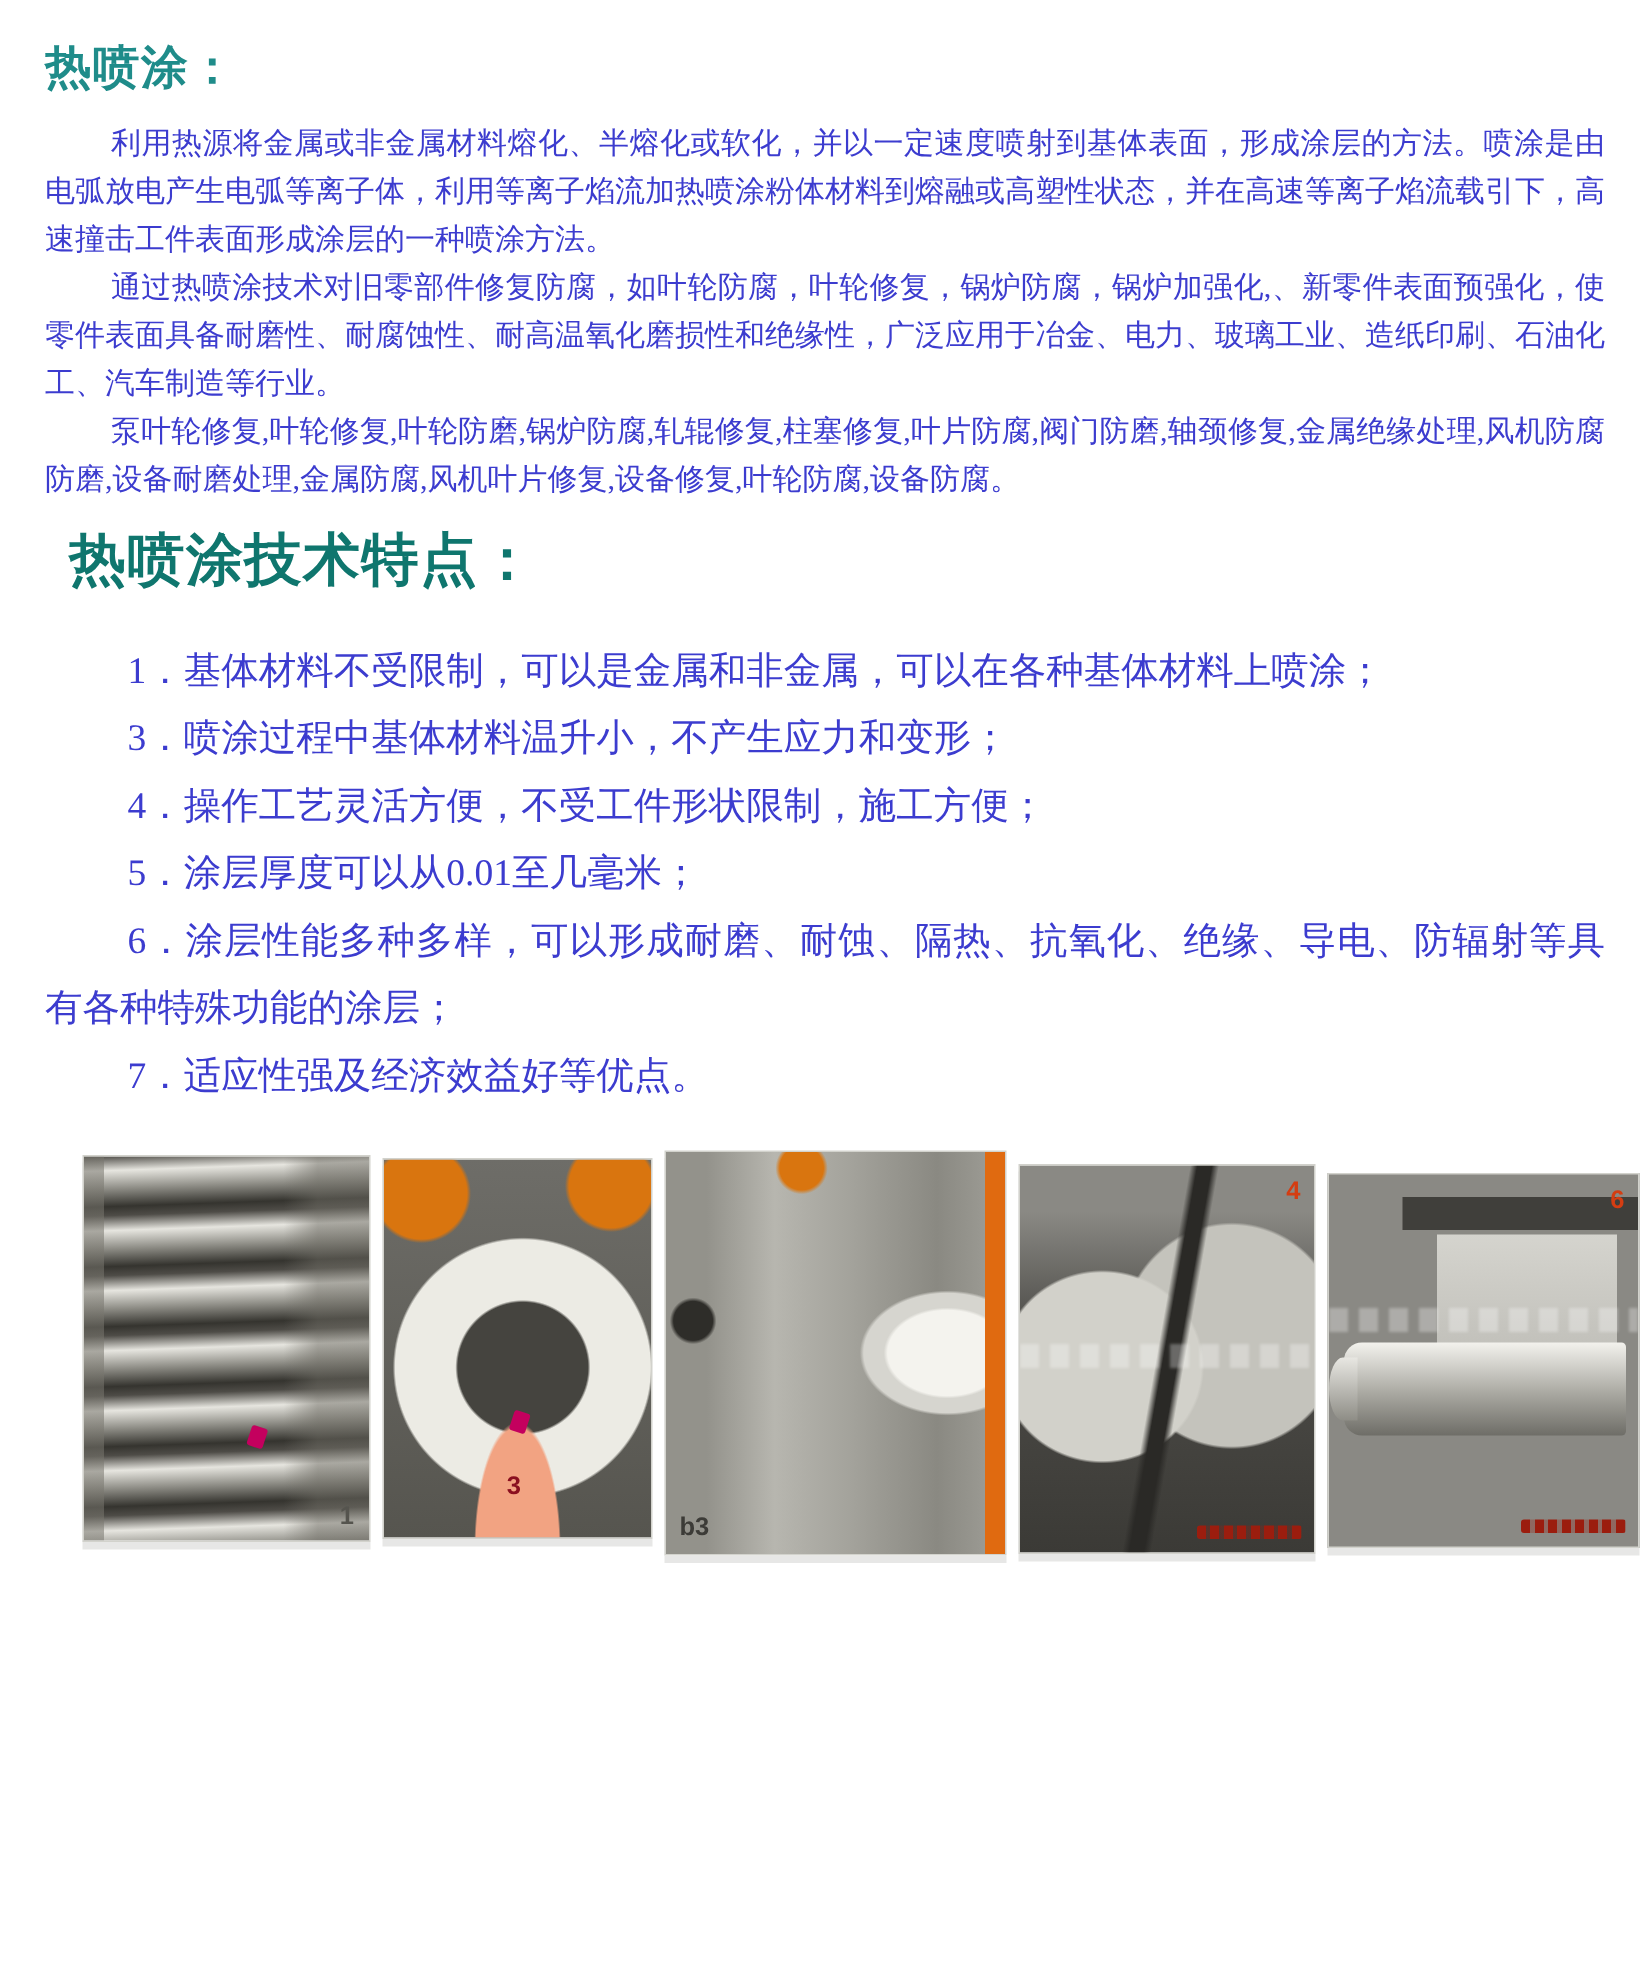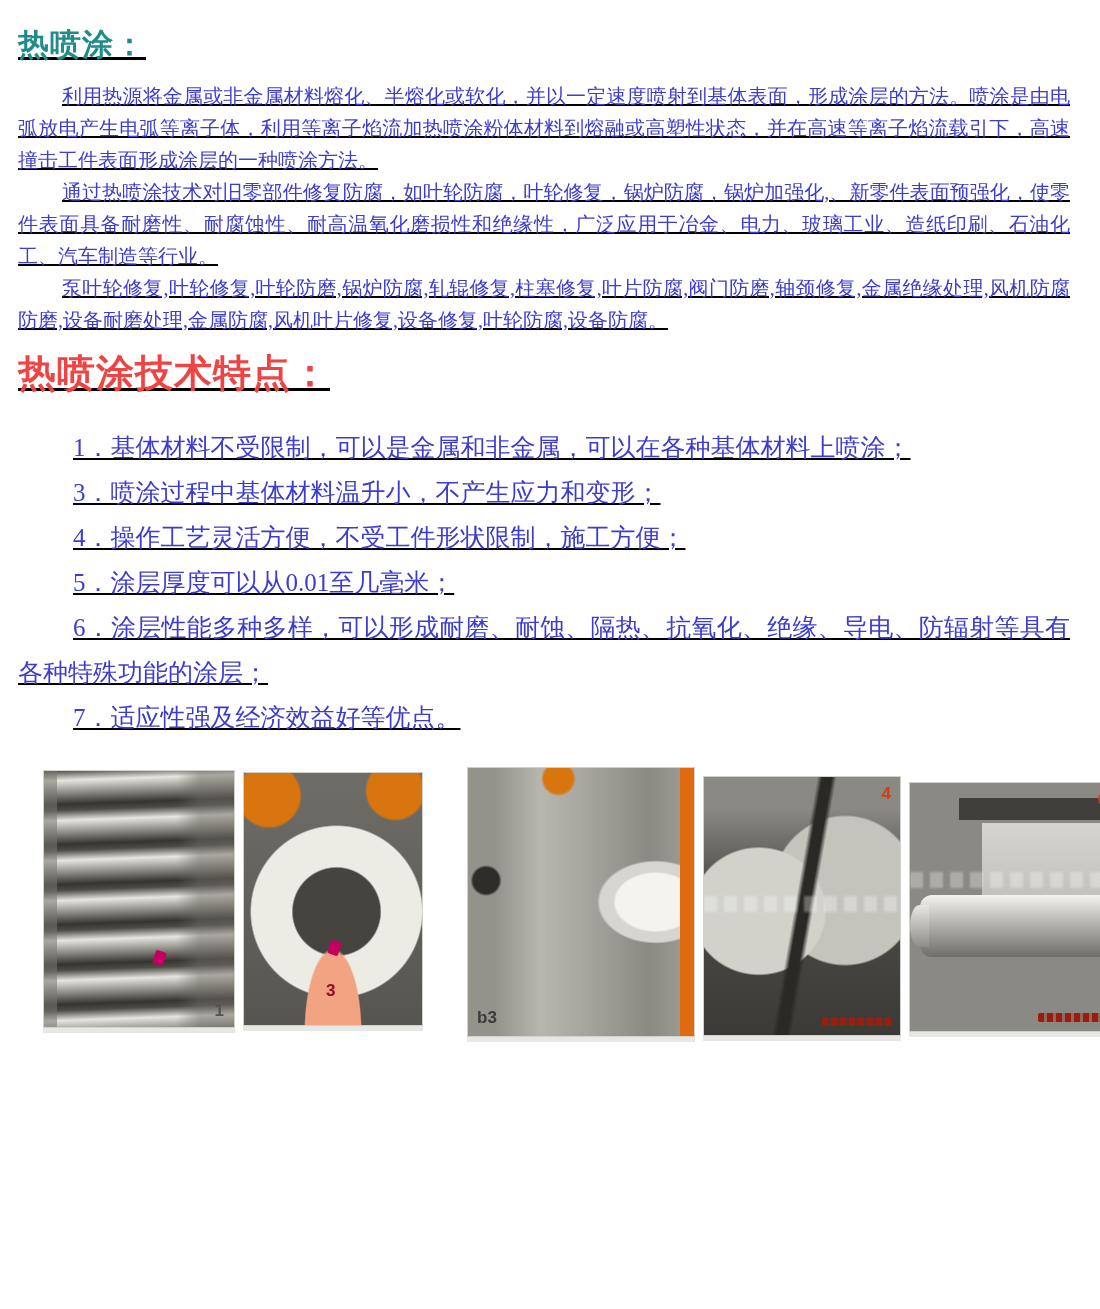--- a/index.html
+++ b/index.html
@@ -1,28 +1,28 @@
 <!DOCTYPE html>
 <html><head>
 <meta charset="utf-8">
 <style>
   html,body{margin:0;padding:0;}
   body{
     width:1100px;height:1309px;overflow:hidden;
     background:#ffffff;
     font-family:"Liberation Serif","DejaVu Serif",serif;
   }
-  .content{padding:24px 30px 0 18px;text-decoration:underline;}
+  .content{padding:24px 30px 0 30px;}
   .h1{
     color:#1f8c8a;font-weight:bold;font-size:31px;
     margin:0 0 14px 0;letter-spacing:1px;
   }
   .h2{
-    color:#ef4444;font-weight:bold;font-size:38px;
-    margin:12px 0 26px 0;letter-spacing:1px;
+    color:#0f766e;font-weight:bold;font-size:38px;
+    margin:12px 0 26px 16px;letter-spacing:1px;
   }
   .body-text p{
     margin:0;color:#3c3ccf;font-size:20px;line-height:32px;
     text-align:justify;text-indent:2.2em;
   }
   .features p{
     margin:0;color:#3c3ccf;font-size:25px;line-height:45px;
     text-align:justify;text-indent:2.2em;
   }
   .features{margin-bottom:30px;}
@@ -79,21 +79,20 @@
   
   .p3{
     width:226px;height:268px;margin-top:-3px;
     background:
       linear-gradient(90deg,rgba(0,0,0,0) 0 94%,#e06a10 94% 100%),
       radial-gradient(ellipse at 83% 50%,#f4f3ee 0 15%,#d6d5cf 16% 21%,rgba(0,0,0,0) 22%),
       radial-gradient(circle at 8% 42%,#2e2d29 0 5%,rgba(0,0,0,0) 6%),
       radial-gradient(circle at 40% 4%,#d9750f 0 5%,rgba(0,0,0,0) 6%),
       linear-gradient(90deg,#93928b 0 12%,#b7b6af 32%,#a3a29b 55%,#8a8982 80%,#9a9992 94%),
       linear-gradient(#a6a59e,#999891);
-    margin-left: 36px;
   }
   
   .p4{
     width:196px;height:258px;margin-top:6px;
     background:
       linear-gradient(100deg,rgba(0,0,0,0) 47%,#2a2926 49% 53%,rgba(0,0,0,0) 55%),
       radial-gradient(ellipse at 28% 52%,#d2d1ca 0 33%,rgba(0,0,0,0) 34%),
       radial-gradient(ellipse at 72% 44%,#c4c3bc 0 36%,rgba(0,0,0,0) 37%),
       linear-gradient(#8a8984 0 12%,#4d4c48 42%,#3b3a36);
   }

